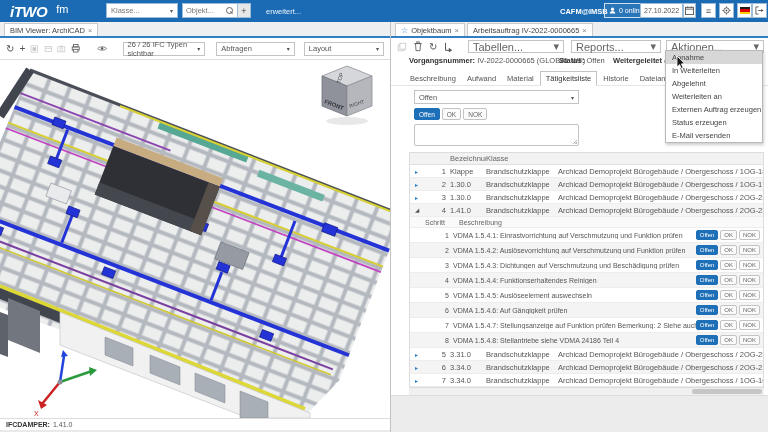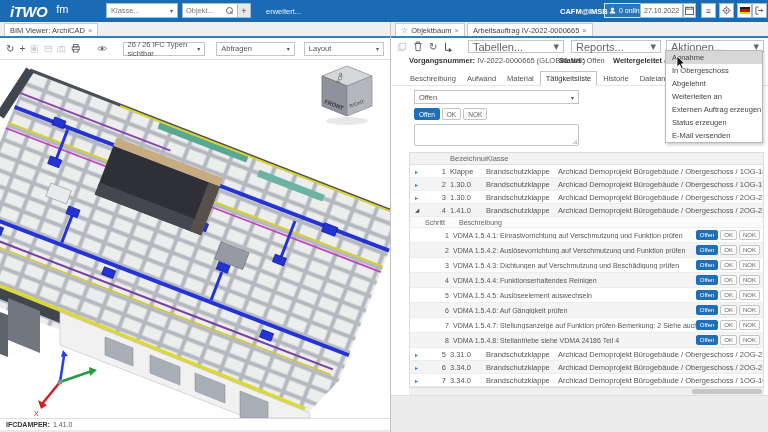--- a/index.html
+++ b/index.html
@@ -537,21 +537,21 @@
       <div class="hscroll">
           <div class="thumb"></div>
         </div>
       <div class="fill"></div>
     </div>
   </div>
 </div>
 
 <div class="amenu" id="actionsMenu">
     <div class="mi hl">Annahme</div>
-    <div class="mi">In Obergeschoss</div>
+    <div class="mi">In Weiterleiten</div>
     <div class="mi">Abgelehnt</div>
     <div class="mi">Weiterleiten an</div>
     <div class="mi">Externen Auftrag erzeugen</div>
     <div class="mi">Status erzeugen</div>
     <div class="mi">E-Mail versenden</div>
   </div>
 <svg class="cursor" width="10" height="13" viewBox="0 0 10 13">
   <polygon points="1,0 1,11 3.6,8.6 5.3,12.5 7.1,11.7 5.4,7.9 8.6,7.6" fill="#1a1a1a" stroke="#fff" stroke-width="0.8"></polygon>
 </svg>
 

